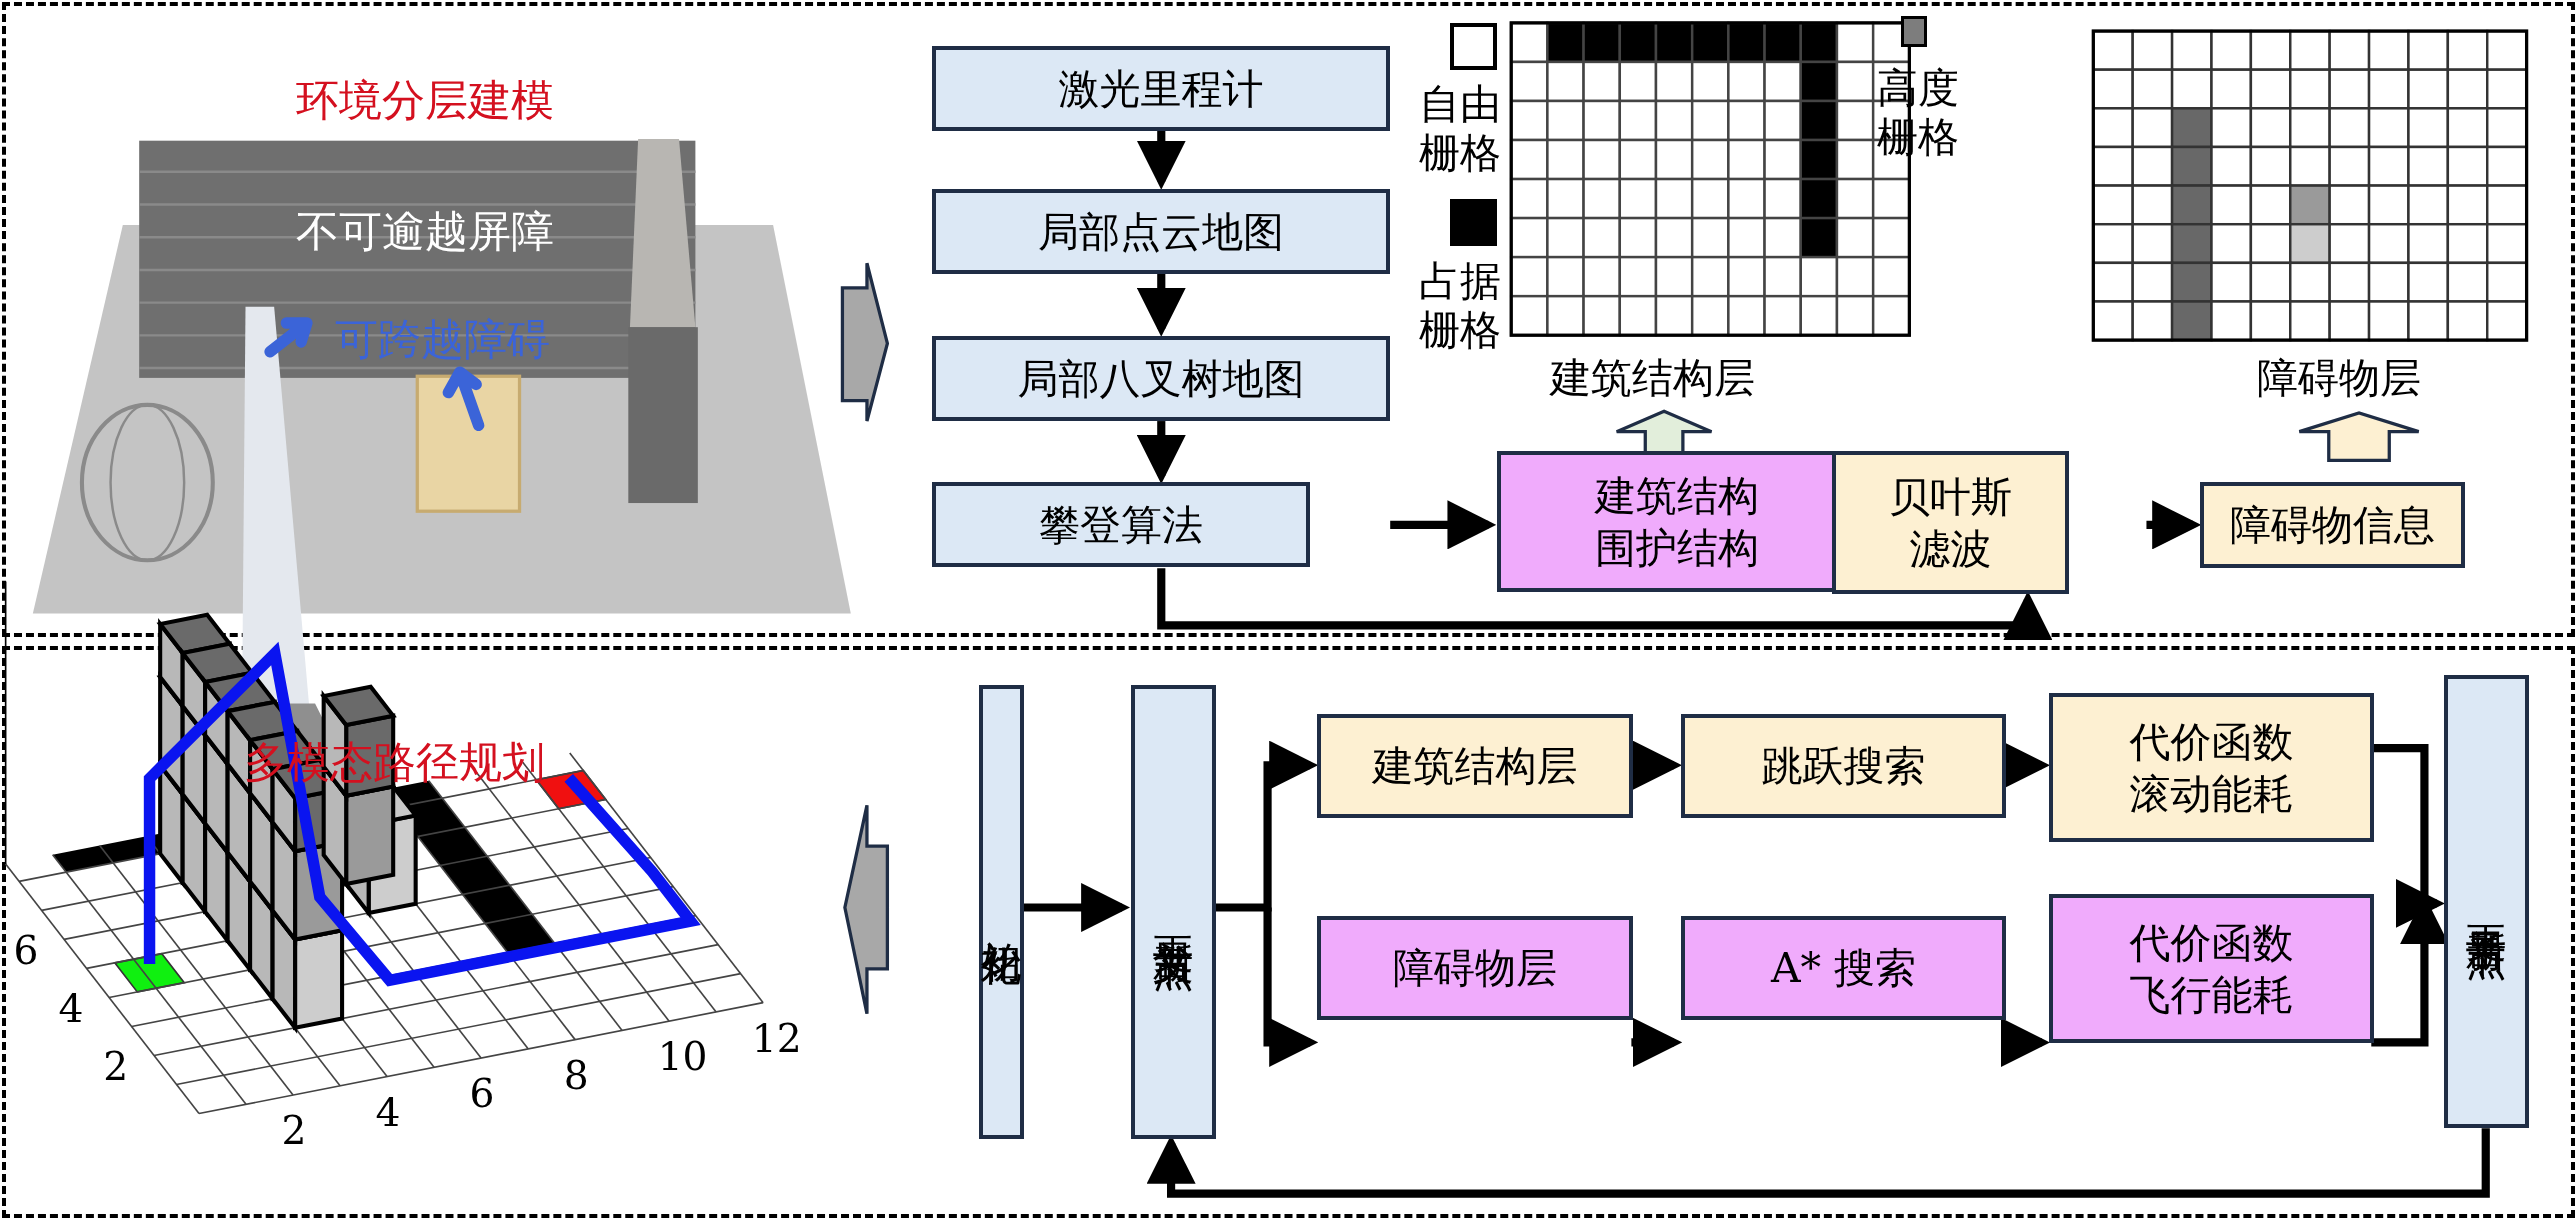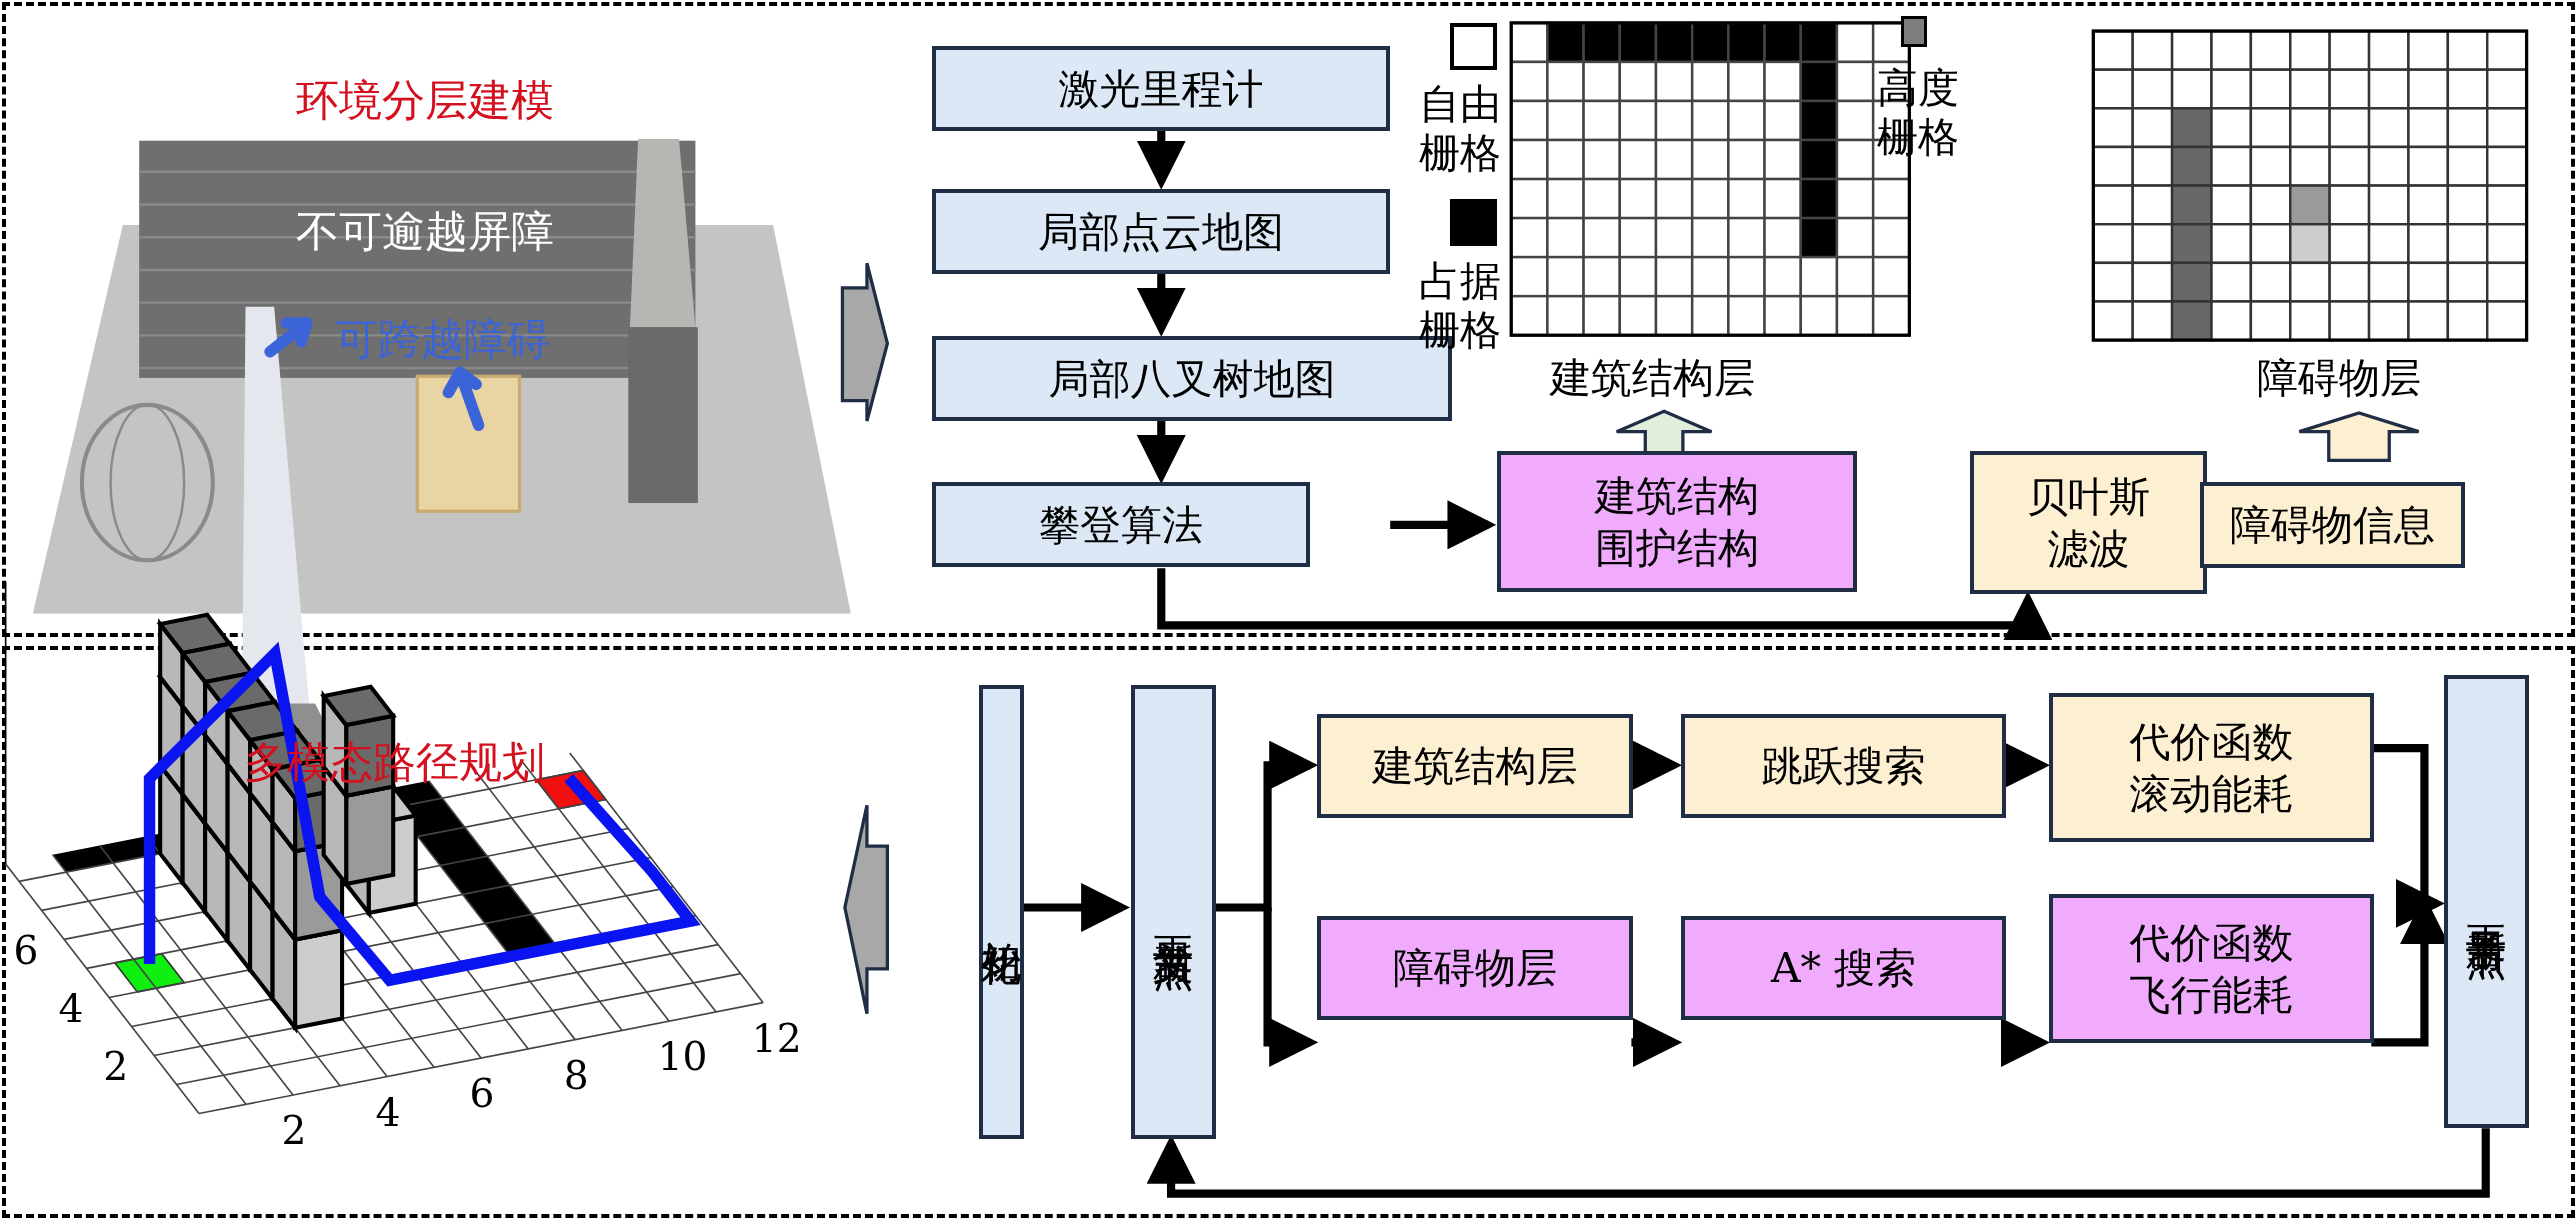--- a/index.html
+++ b/index.html
@@ -66,25 +66,25 @@
     <line x1="2625" y1="642" x2="2682" y2="642"></line>
     <polyline points="1420,695 1420,765 2480,765 2480,733"></polyline>
   </g>
 
   <polygon points="1977,528 2035,503 2093,528 2058,528 2058,563 2012,563 2012,528" fill="#e2eedb" stroke="#1f2d45" stroke-width="4"></polygon>
   <polygon points="2812,528 2885,505 2958,528 2922,528 2922,563 2848,563 2848,528" fill="#fdf0d2" stroke="#1f2d45" stroke-width="4"></polygon>
 </svg>
 
 <div class="box blue" style="left:932px;top:46px;width:458px;height:85px;">激光里程计</div>
 <div class="box blue" style="left:932px;top:189px;width:458px;height:85px;">局部点云地图</div>
-<div class="box blue" style="left:932px;top:336px;width:520px;height:85px;">局部八叉树地图</div>
+<div class="box blue" style="left:932px;top:336px;width:458px;height:85px;">局部八叉树地图</div>
 <div class="box blue" style="left:932px;top:482px;width:378px;height:85px;">攀登算法</div>
 <div class="box green" style="left:1497px;top:451px;width:360px;height:141px;">建筑结构
 围护结构</div>
-<div class="box yellow" style="left:1970px;top:451px;width:237px;height:143px;">贝叶斯
+<div class="box yellow" style="left:1832px;top:451px;width:237px;height:143px;">贝叶斯
 滤波</div>
 <div class="box yellow" style="left:2200px;top:482px;width:265px;height:86px;">障碍物信息</div>
 
 <svg id="building-grid" width="2576" height="1219" viewBox="0 0 3150 1491">
     <rect x="1848" y="28" width="44.27272727272727" height="47.75" fill="#fff" stroke="#444" stroke-width="3"></rect>
     <rect x="1892.2727272727273" y="28" width="44.27272727272727" height="47.75" fill="#000" stroke="#444" stroke-width="3"></rect>
     <rect x="1936.5454545454545" y="28" width="44.27272727272727" height="47.75" fill="#000" stroke="#444" stroke-width="3"></rect>
     <rect x="1980.8181818181818" y="28" width="44.27272727272727" height="47.75" fill="#000" stroke="#444" stroke-width="3"></rect>
     <rect x="2025.090909090909" y="28" width="44.27272727272727" height="47.75" fill="#000" stroke="#444" stroke-width="3"></rect>
     <rect x="2069.3636363636365" y="28" width="44.27272727272727" height="47.75" fill="#000" stroke="#444" stroke-width="3"></rect>

